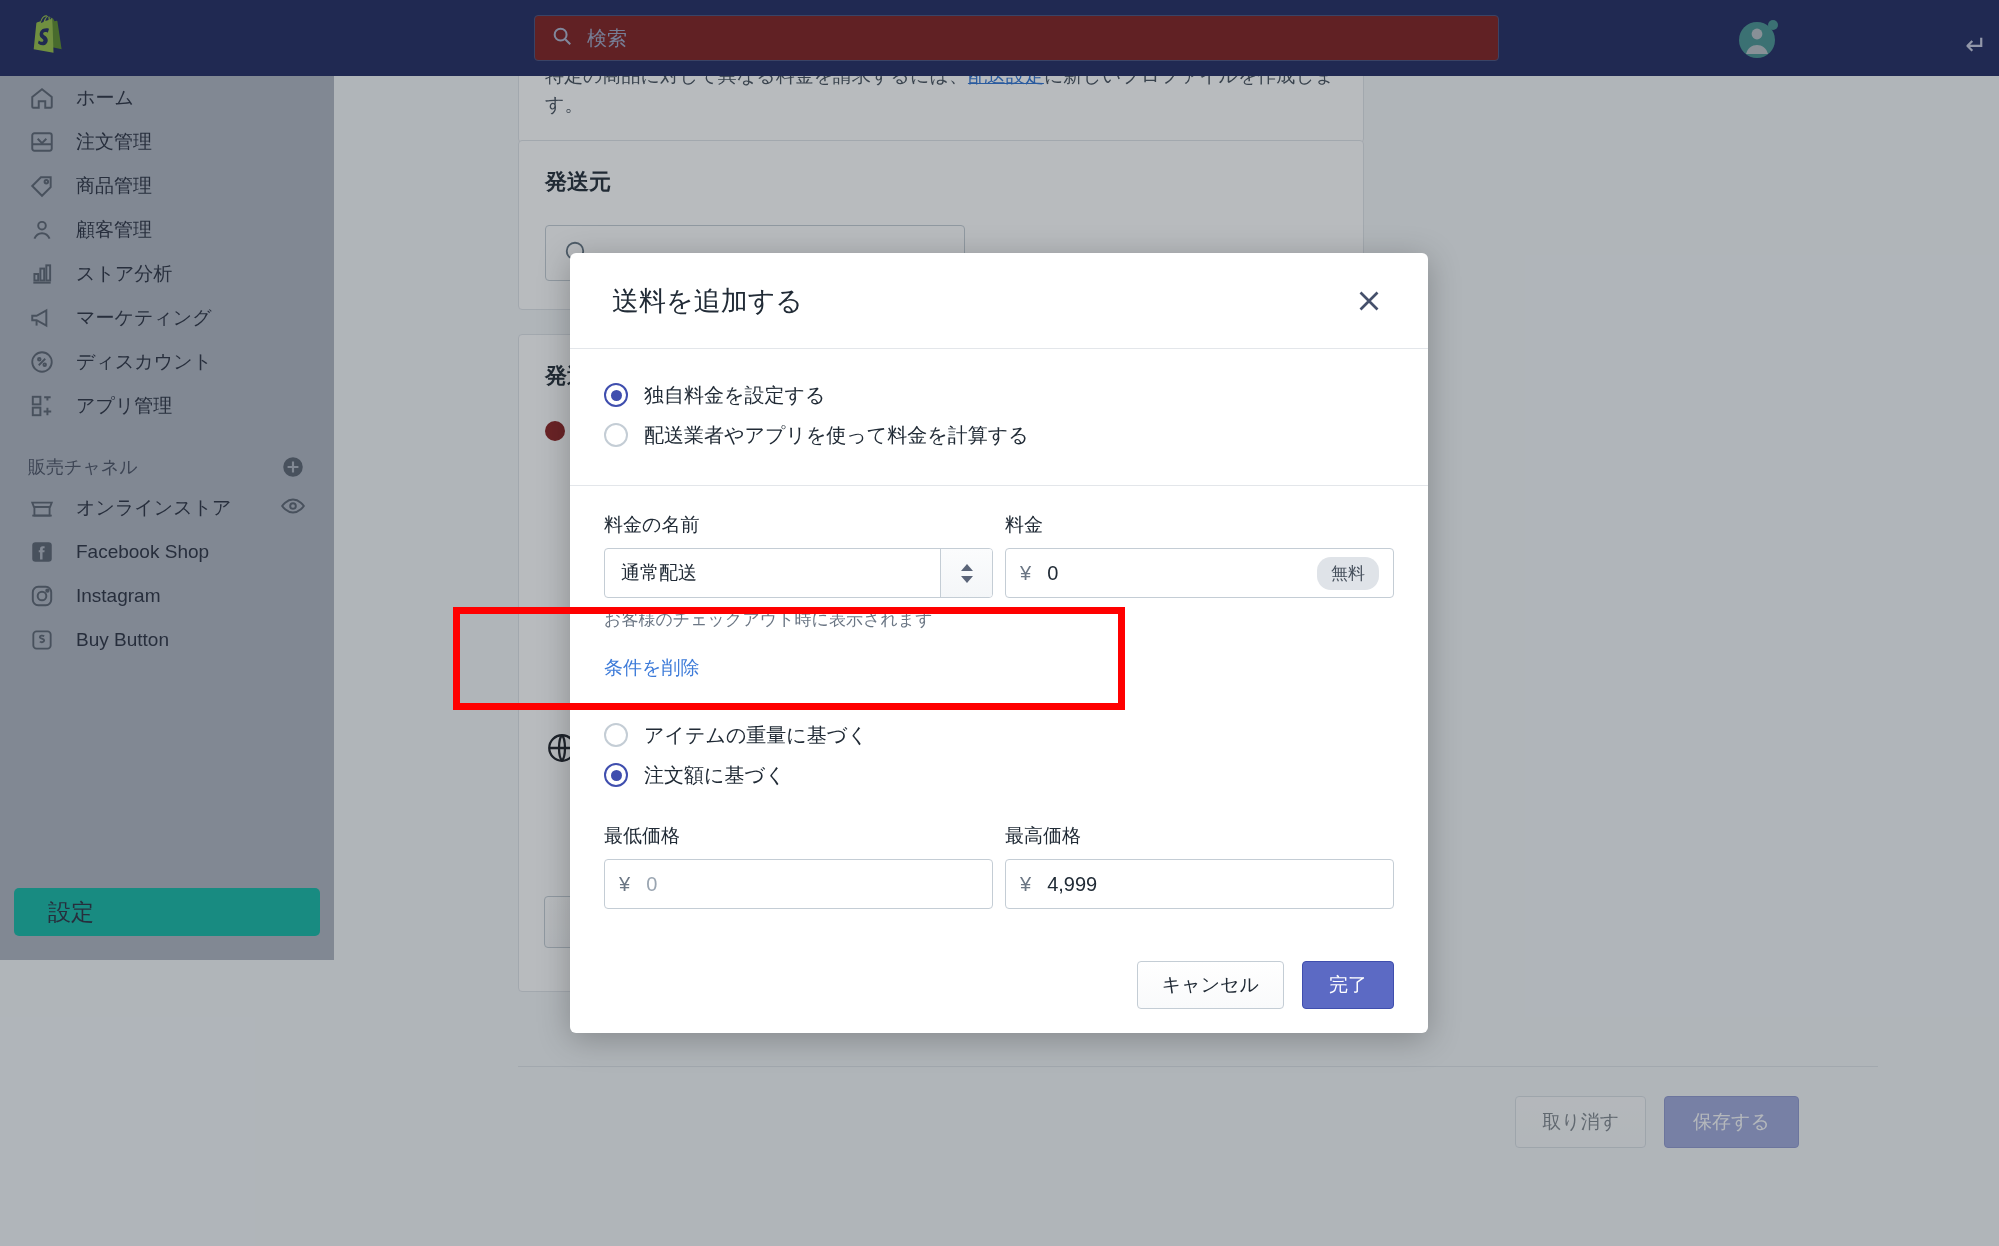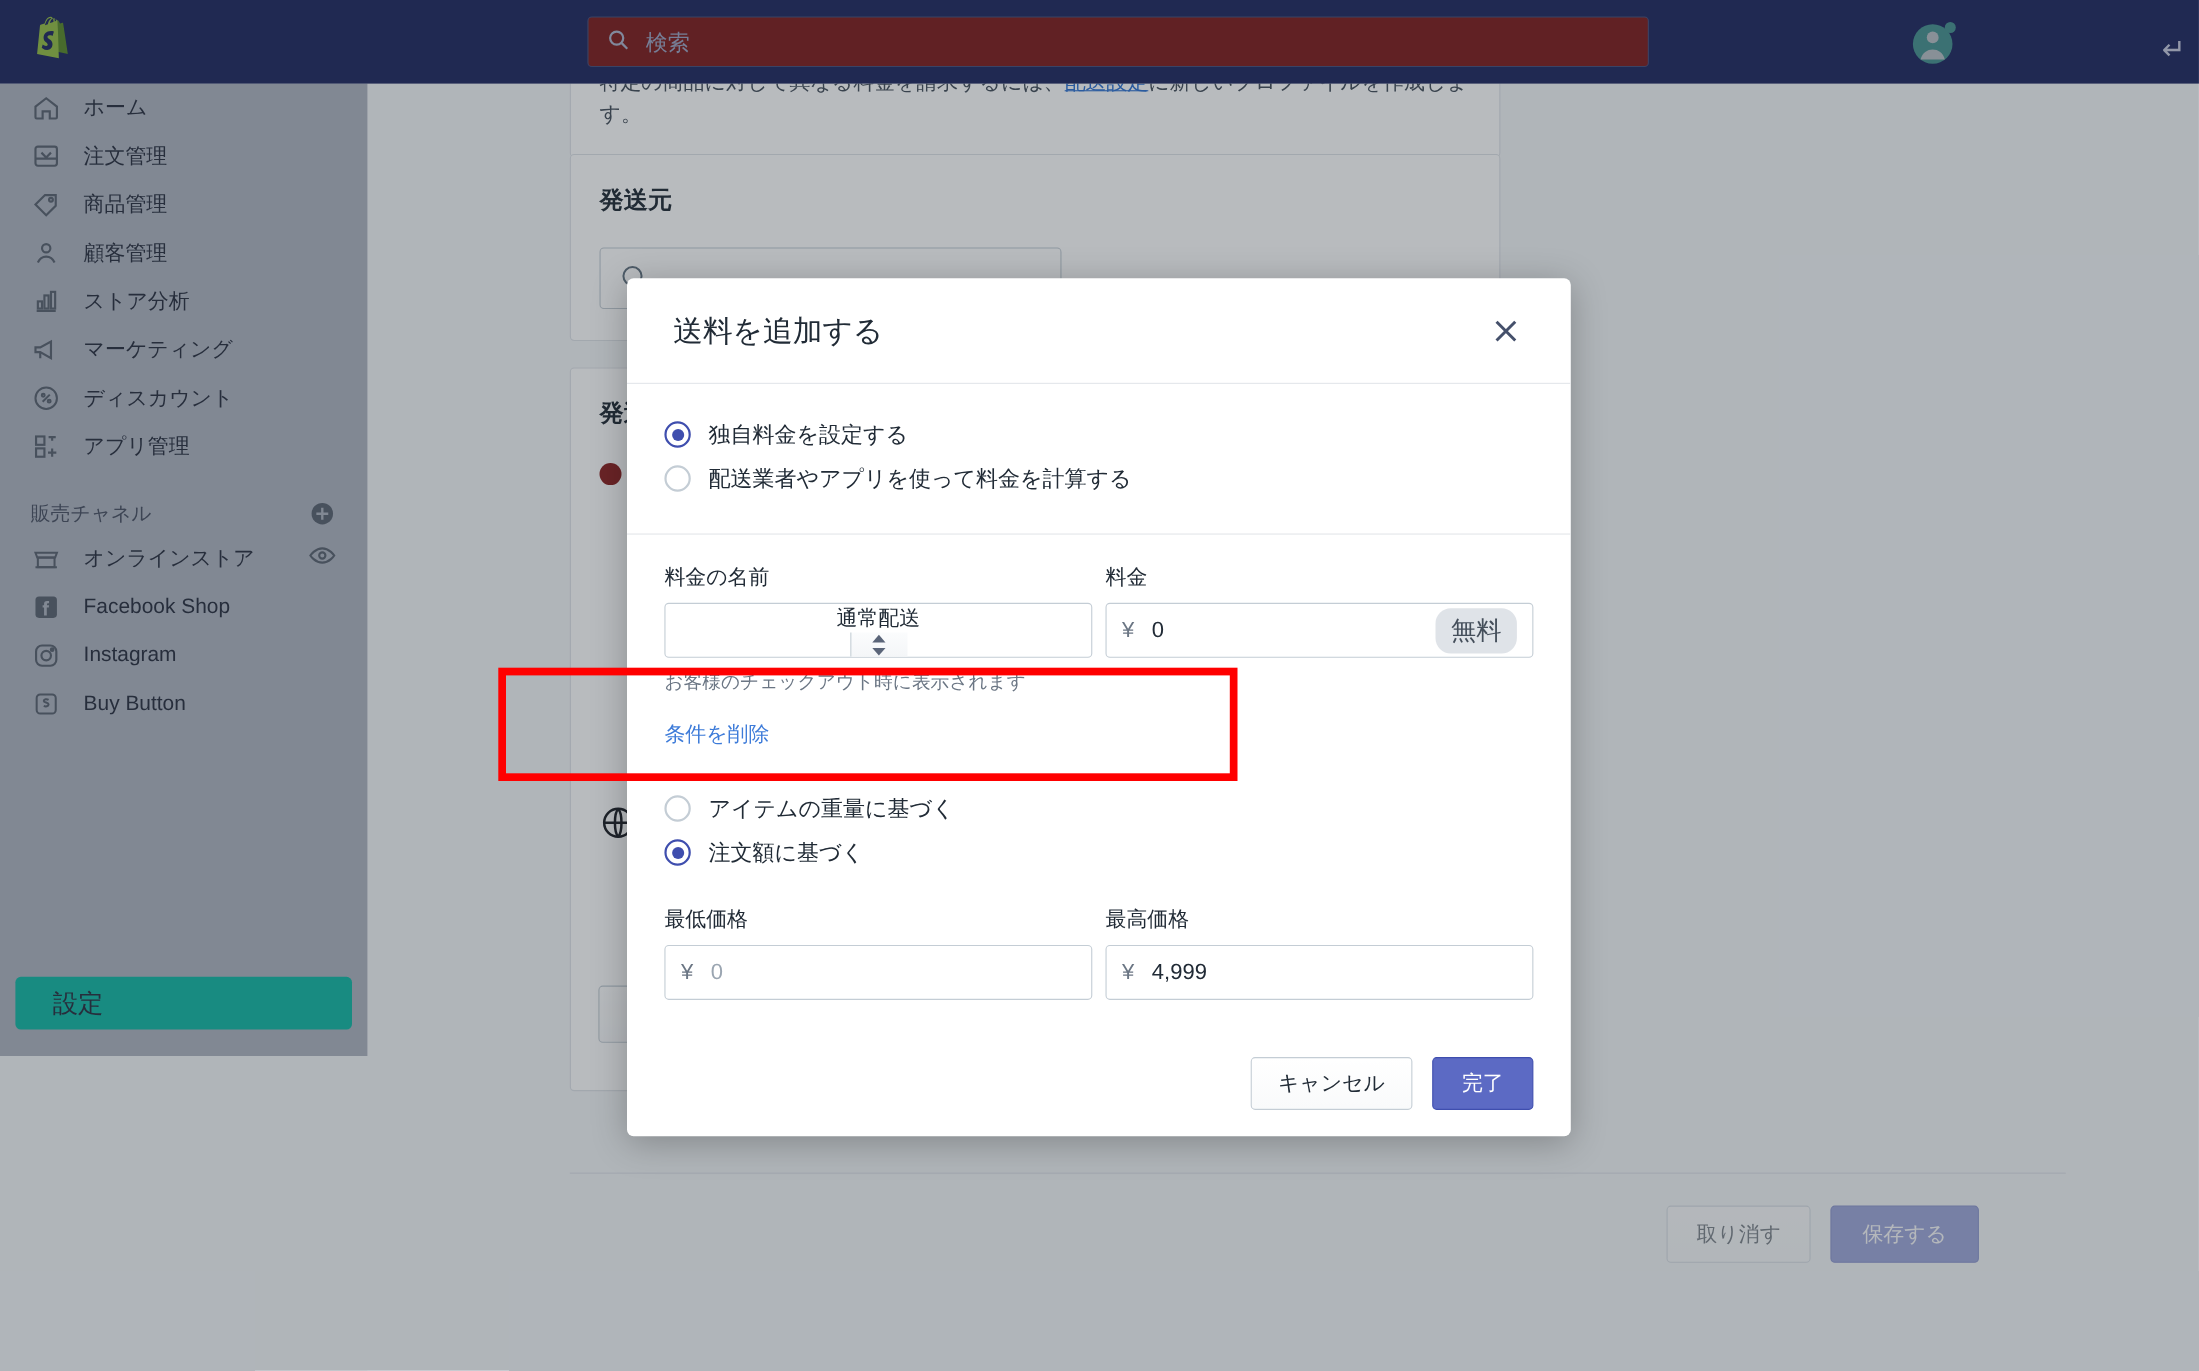--- a/index.html
+++ b/index.html
@@ -171,21 +171,21 @@
   .radio.on::after {
     content: ""; width: 11px; height: 11px; border-radius: 50%; background: #3f4eae;
   }
   .radio-label { font-size: 20px; color: #212b36; }
 
   .field-grid { display: flex; gap: 12px; }
   .field { flex: 1; }
   .field-label { font-size: 19px; color: #212b36; margin-bottom: 10px; }
   .select-box {
     height: 50px; border: 1px solid #c4cdd5; border-radius: 4px;
-    display: flex; align-items: center; background: #fff; overflow: hidden; flex-direction: column;
+    display: flex; align-items: center; background: #fff; overflow: hidden;
   }
   .select-box .val { flex: 1; padding: 0 16px; font-size: 19px; color: #212b36; }
   .stepper {
     width: 52px; height: 100%;
     border-left: 1px solid #c4cdd5;
     background: linear-gradient(180deg,#fbfcfd,#f4f6f8);
     display: flex; flex-direction: column;
     align-items: center; justify-content: center; gap: 5px;
     cursor: pointer;
   }
@@ -194,21 +194,21 @@
   .input-box {
     height: 50px; border: 1px solid #c4cdd5; border-radius: 4px;
     display: flex; align-items: center; background: #fff;
     padding: 0 14px; gap: 16px;
   }
   .yen { font-size: 20px; color: #6b7684; }
   .input-val { font-size: 20px; color: #212b36; flex: 1; }
   .input-val.ph { color: #9aa5b1; }
   .badge-free {
     background: #dfe3e8; color: #454f5b;
-    border-radius: 14px; padding: 5px 14px; font-size: 23px;
+    border-radius: 14px; padding: 5px 14px; font-size: 17px;
   }
   .helper { font-size: 17px; color: #6b7684; margin-top: 10px; }
   .remove-link { font-size: 19px; color: #3d7bd9; margin-top: 24px; display: inline-block; cursor: pointer; }
 
   
   .highlight-box {
     position: absolute;
     left: 453px; top: 607px;
     width: 672px; height: 103px;
     border: 7px solid #ff0000;

